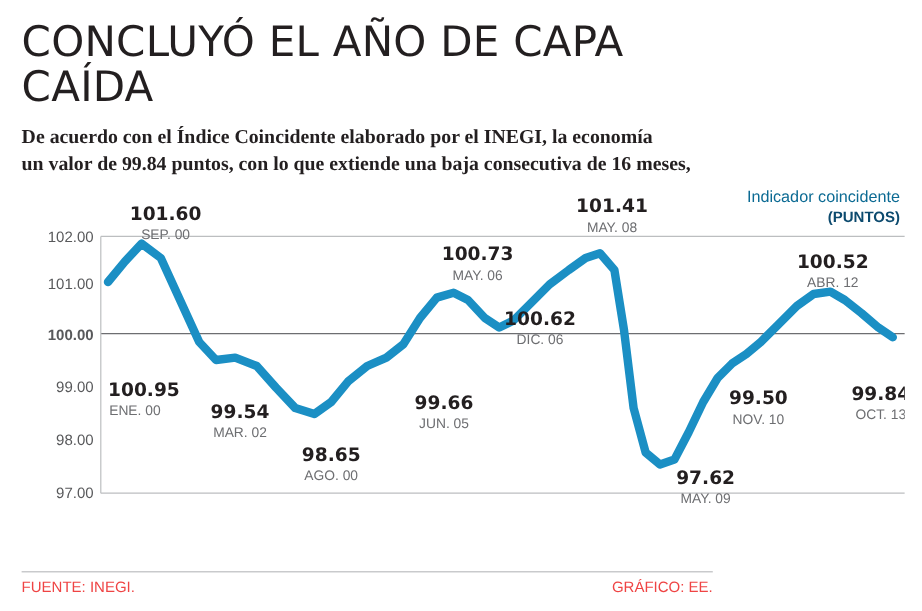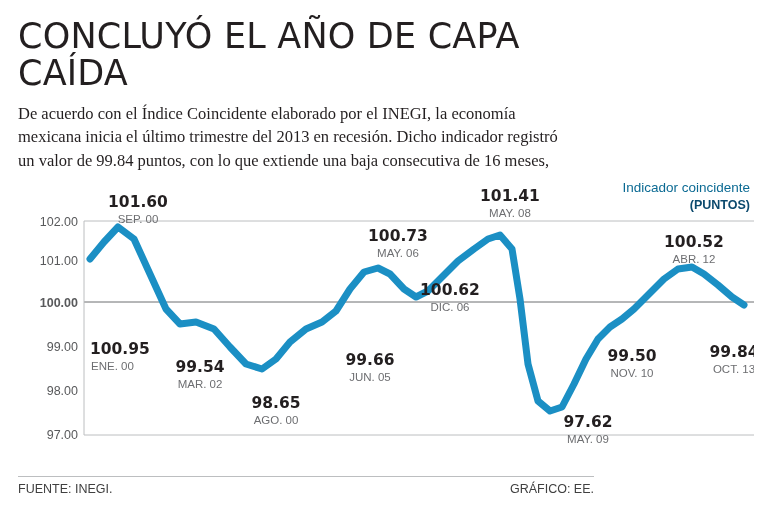--- a/index.html
+++ b/index.html
@@ -30,21 +30,21 @@
     margin: 4px 0 10px 0;
     font-family: "DejaVu Sans", sans-serif;
   }
   .deck {
     font-size: 16.5px;
     line-height: 1.45;
     color: #231f20;
     max-width: 735px;
     font-family: "Liberation Serif", serif;
   }
-  .deck-line { display: block; white-space: nowrap; }
+  .deck-line { display: block; white-space: nowrap; font-weight: bold; }
 
   .chart-wrap {
     position: relative;
     width: 736px;
     height: 290px;
     margin-top: 6px;
   }
   .series-label {
     position: absolute;
     right: 4px;
@@ -89,35 +89,34 @@
     position: absolute;
     left: 18px;
     right: 18px;
     bottom: 8px;
     height: 24px;
     border-top: 1px solid #bcbec0;
     display: flex;
     justify-content: space-between;
     align-items: center;
     font-size: 12.5px;
-    color: #404040;
+    color: #ef4444;
     font-family: "Liberation Sans", sans-serif;
     gap: 15px;
   }
 </style>
 </head>
 <body>
 
 <div class="page">
 
   <h1 class="headline">CONCLUYÓ EL AÑO DE CAPA CAÍDA</h1>
 
   <div class="deck">
     <span class="deck-line">De acuerdo con el Índice Coincidente elaborado por el INEGI, la economía</span>
-    <span class="deck-line">mexicana inicia el último trimestre del 2013 en recesión. Dicho indicador registró</span>
     <span class="deck-line">un valor de 99.84 puntos, con lo que extiende una baja consecutiva de 16 meses,</span>
   </div>
 
   <div class="chart-wrap">
 
     <div class="series-label">
       <span class="t1">Indicador coincidente</span>
       <span class="t2">(PUNTOS)</span>
     </div>
 

